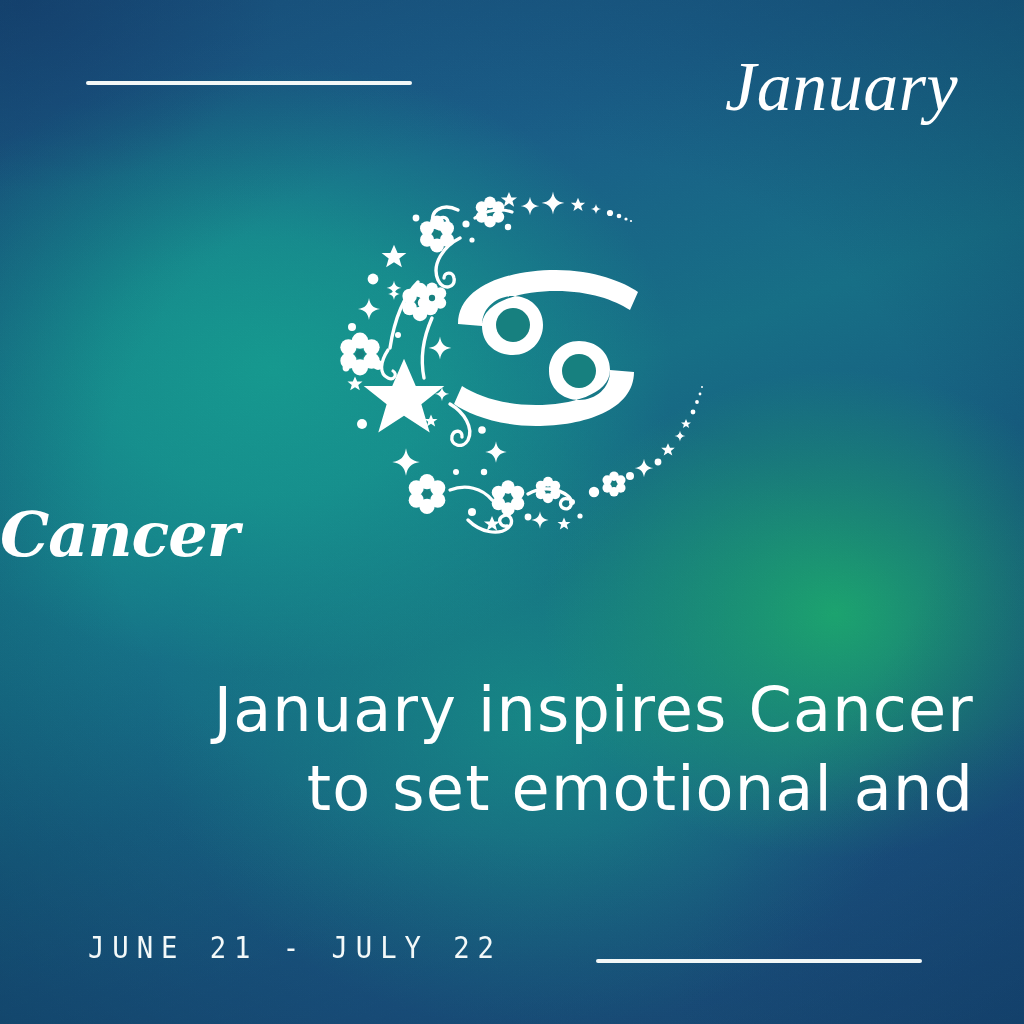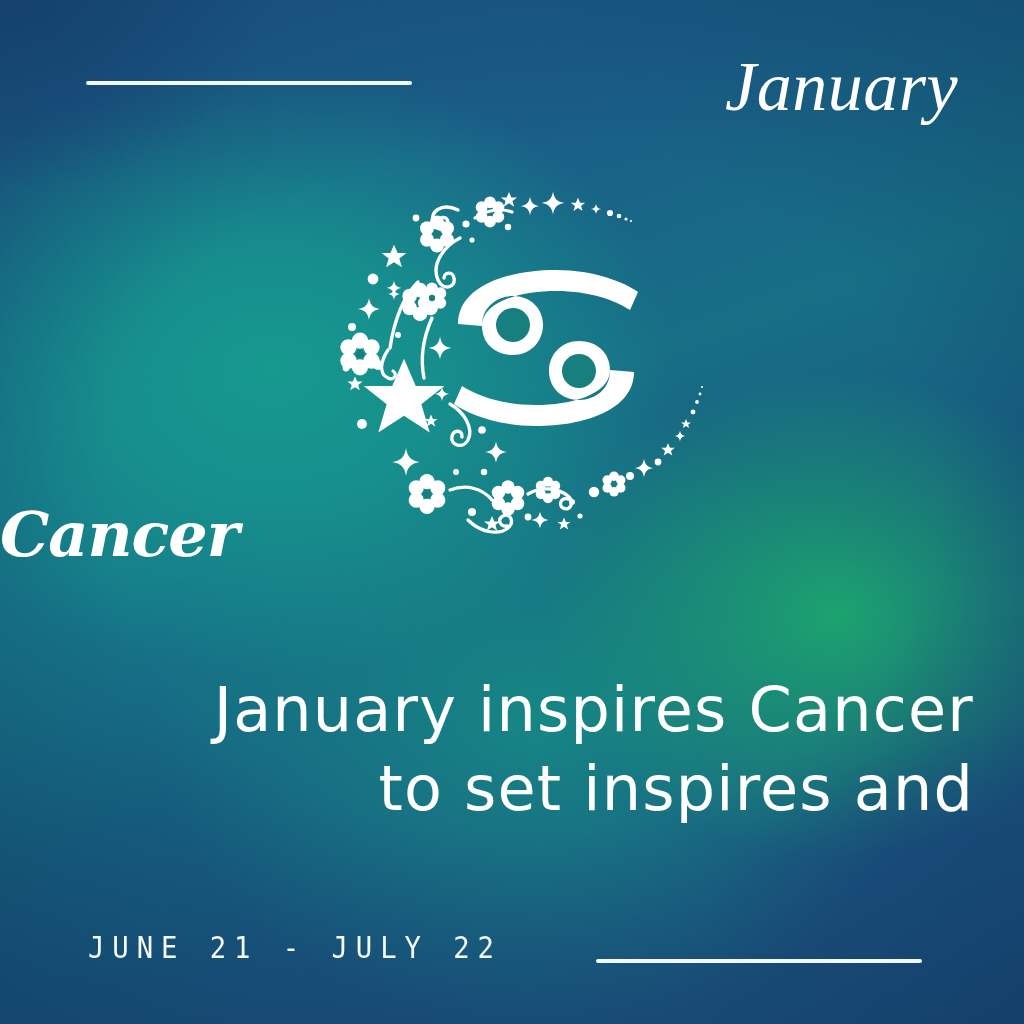--- a/index.html
+++ b/index.html
@@ -290,20 +290,20 @@
         </g>
 
       </g>
     </svg>
   </div>
 
   <div class="sign-name">Cancer</div>
 
   <div class="message">
     <span class="line">January inspires Cancer</span>
-    <span class="line">to set inspires and</span>
+    <span class="line">to set emotional and</span>
   </div>
 
   <div class="daterange">JUNE 21 - JULY 22</div>
 
   <div class="rule rule-bottom"></div>
 
 </div>
 
 </body></html>

